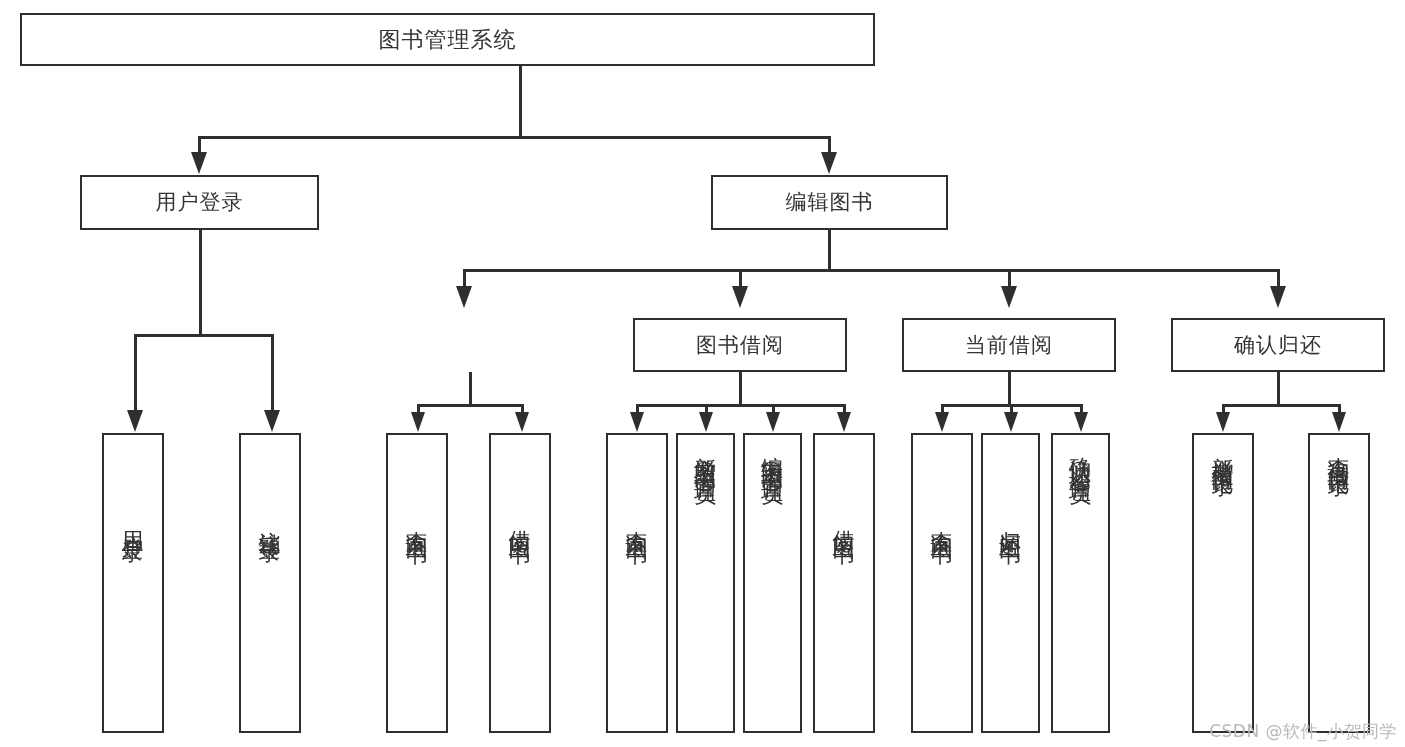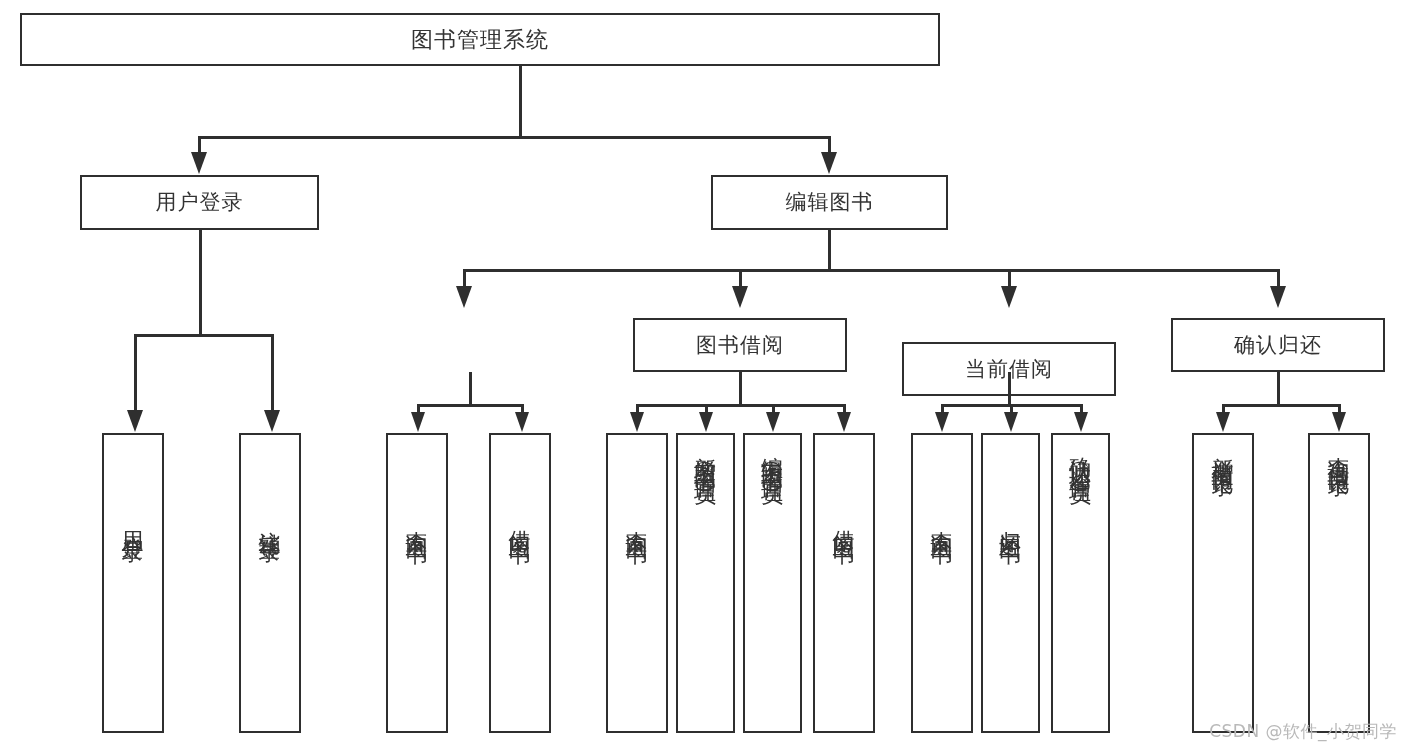--- a/index.html
+++ b/index.html
@@ -84,21 +84,21 @@
     letter-spacing:0.5px;
     white-space:nowrap;
     user-select:none;
   }
 </style>
 </head>
 <body>
 
 <div id="canvas">
 
-  <div class="node root" style="left:20px;top:13px;width:920px;height:53px;">
+  <div class="node root" style="left:20px;top:13px;width:855px;height:53px;">
     <span class="lbl">图书管理系统</span>
   </div>
 
   <div class="vline" style="left:519px;top:66px;width:2.5px;height:72px;"></div>
 
   <div class="hline" style="left:198px;top:136px;width:632px;height:2.5px;"></div>
 
   <div class="vline" style="left:198px;top:136px;height:22px;"></div>
   <div class="arrow" style="left:191px;top:152px;"></div>
 
@@ -131,21 +131,21 @@
 
   <div class="vline" style="left:1008px;top:269px;height:22px;"></div>
   <div class="arrow" style="left:1001px;top:286px;"></div>
 
   <div class="vline" style="left:1277px;top:269px;height:22px;"></div>
   <div class="arrow" style="left:1270px;top:286px;"></div>
 
   <div class="node lvl3" style="left:633px;top:318px;width:214px;height:54px;">
     <span class="lbl">图书借阅</span>
   </div>
-  <div class="node lvl3" style="left:902px;top:318px;width:214px;height:54px;margin-top:24px;">
+  <div class="node lvl3" style="left:902px;top:318px;width:214px;height:54px;">
     <span class="lbl">当前借阅</span>
   </div>
   <div class="node lvl3" style="left:1171px;top:318px;width:214px;height:54px;">
     <span class="lbl">确认归还</span>
   </div>
 
   <div class="vline" style="left:469px;top:372px;height:34px;"></div>
   <div class="hline" style="left:417px;top:404px;width:105px;height:2.5px;"></div>
   <div class="vline" style="left:417px;top:404px;height:14px;"></div>
   <div class="arrow small" style="left:411px;top:412px;"></div>

